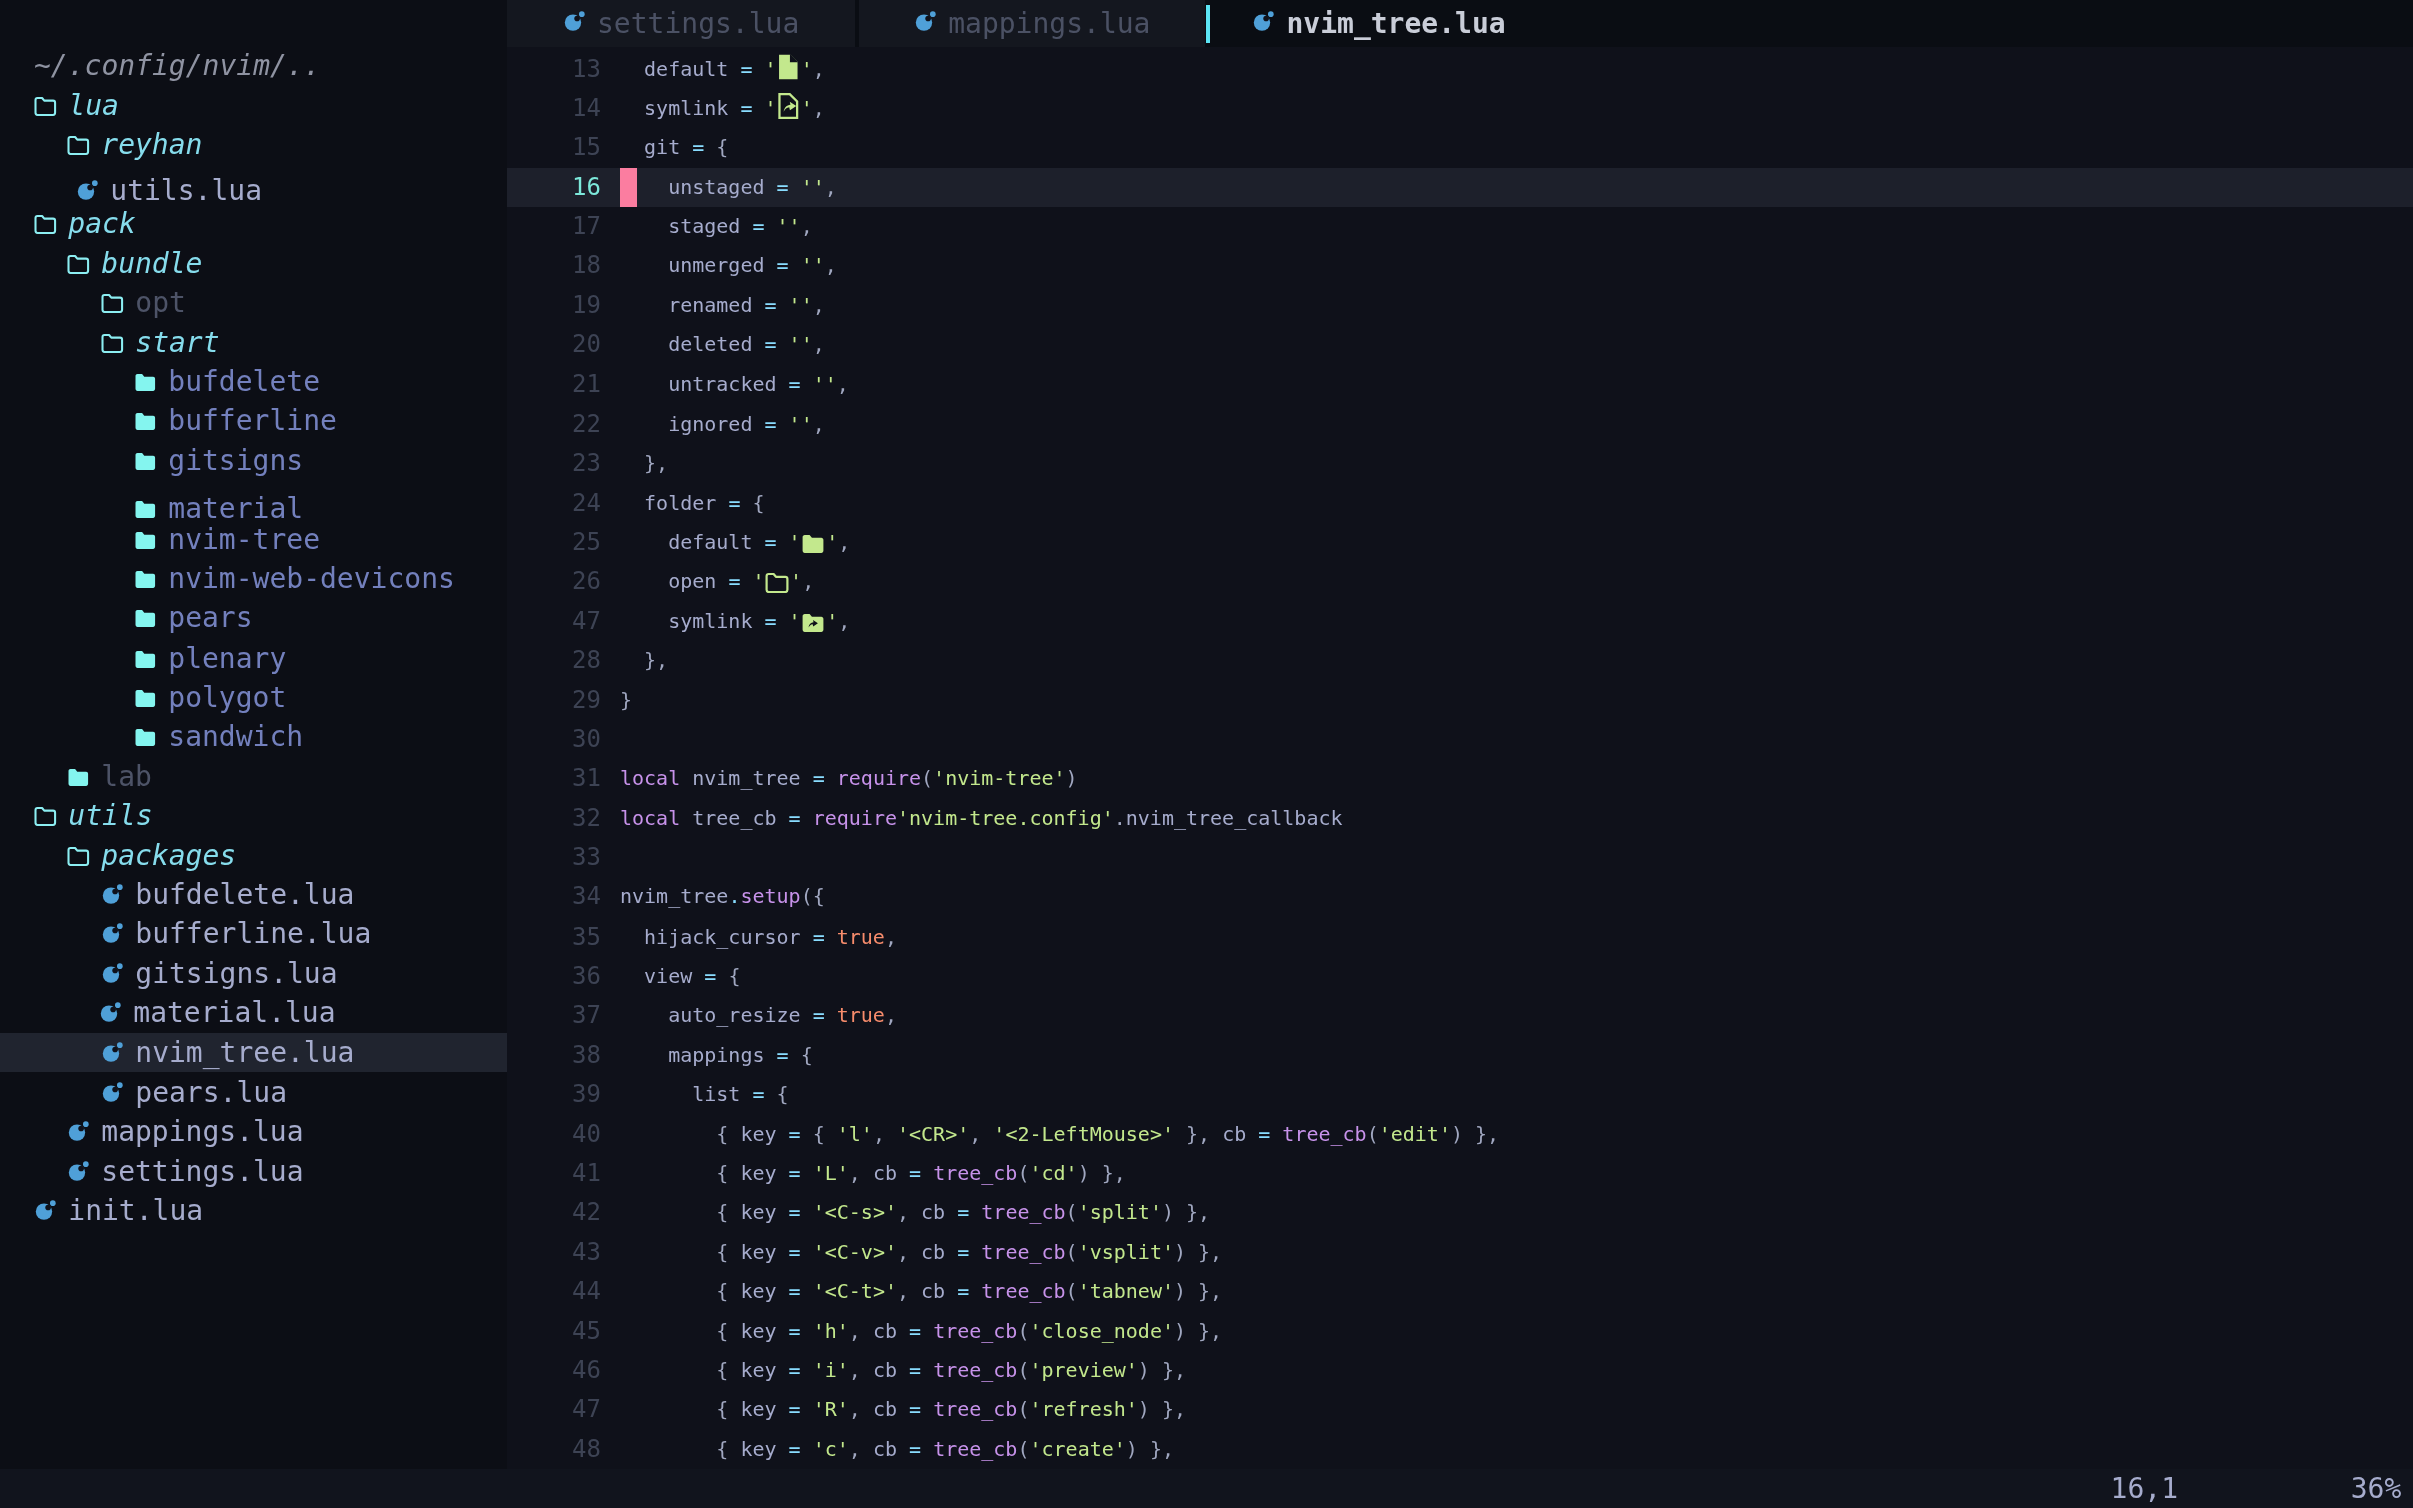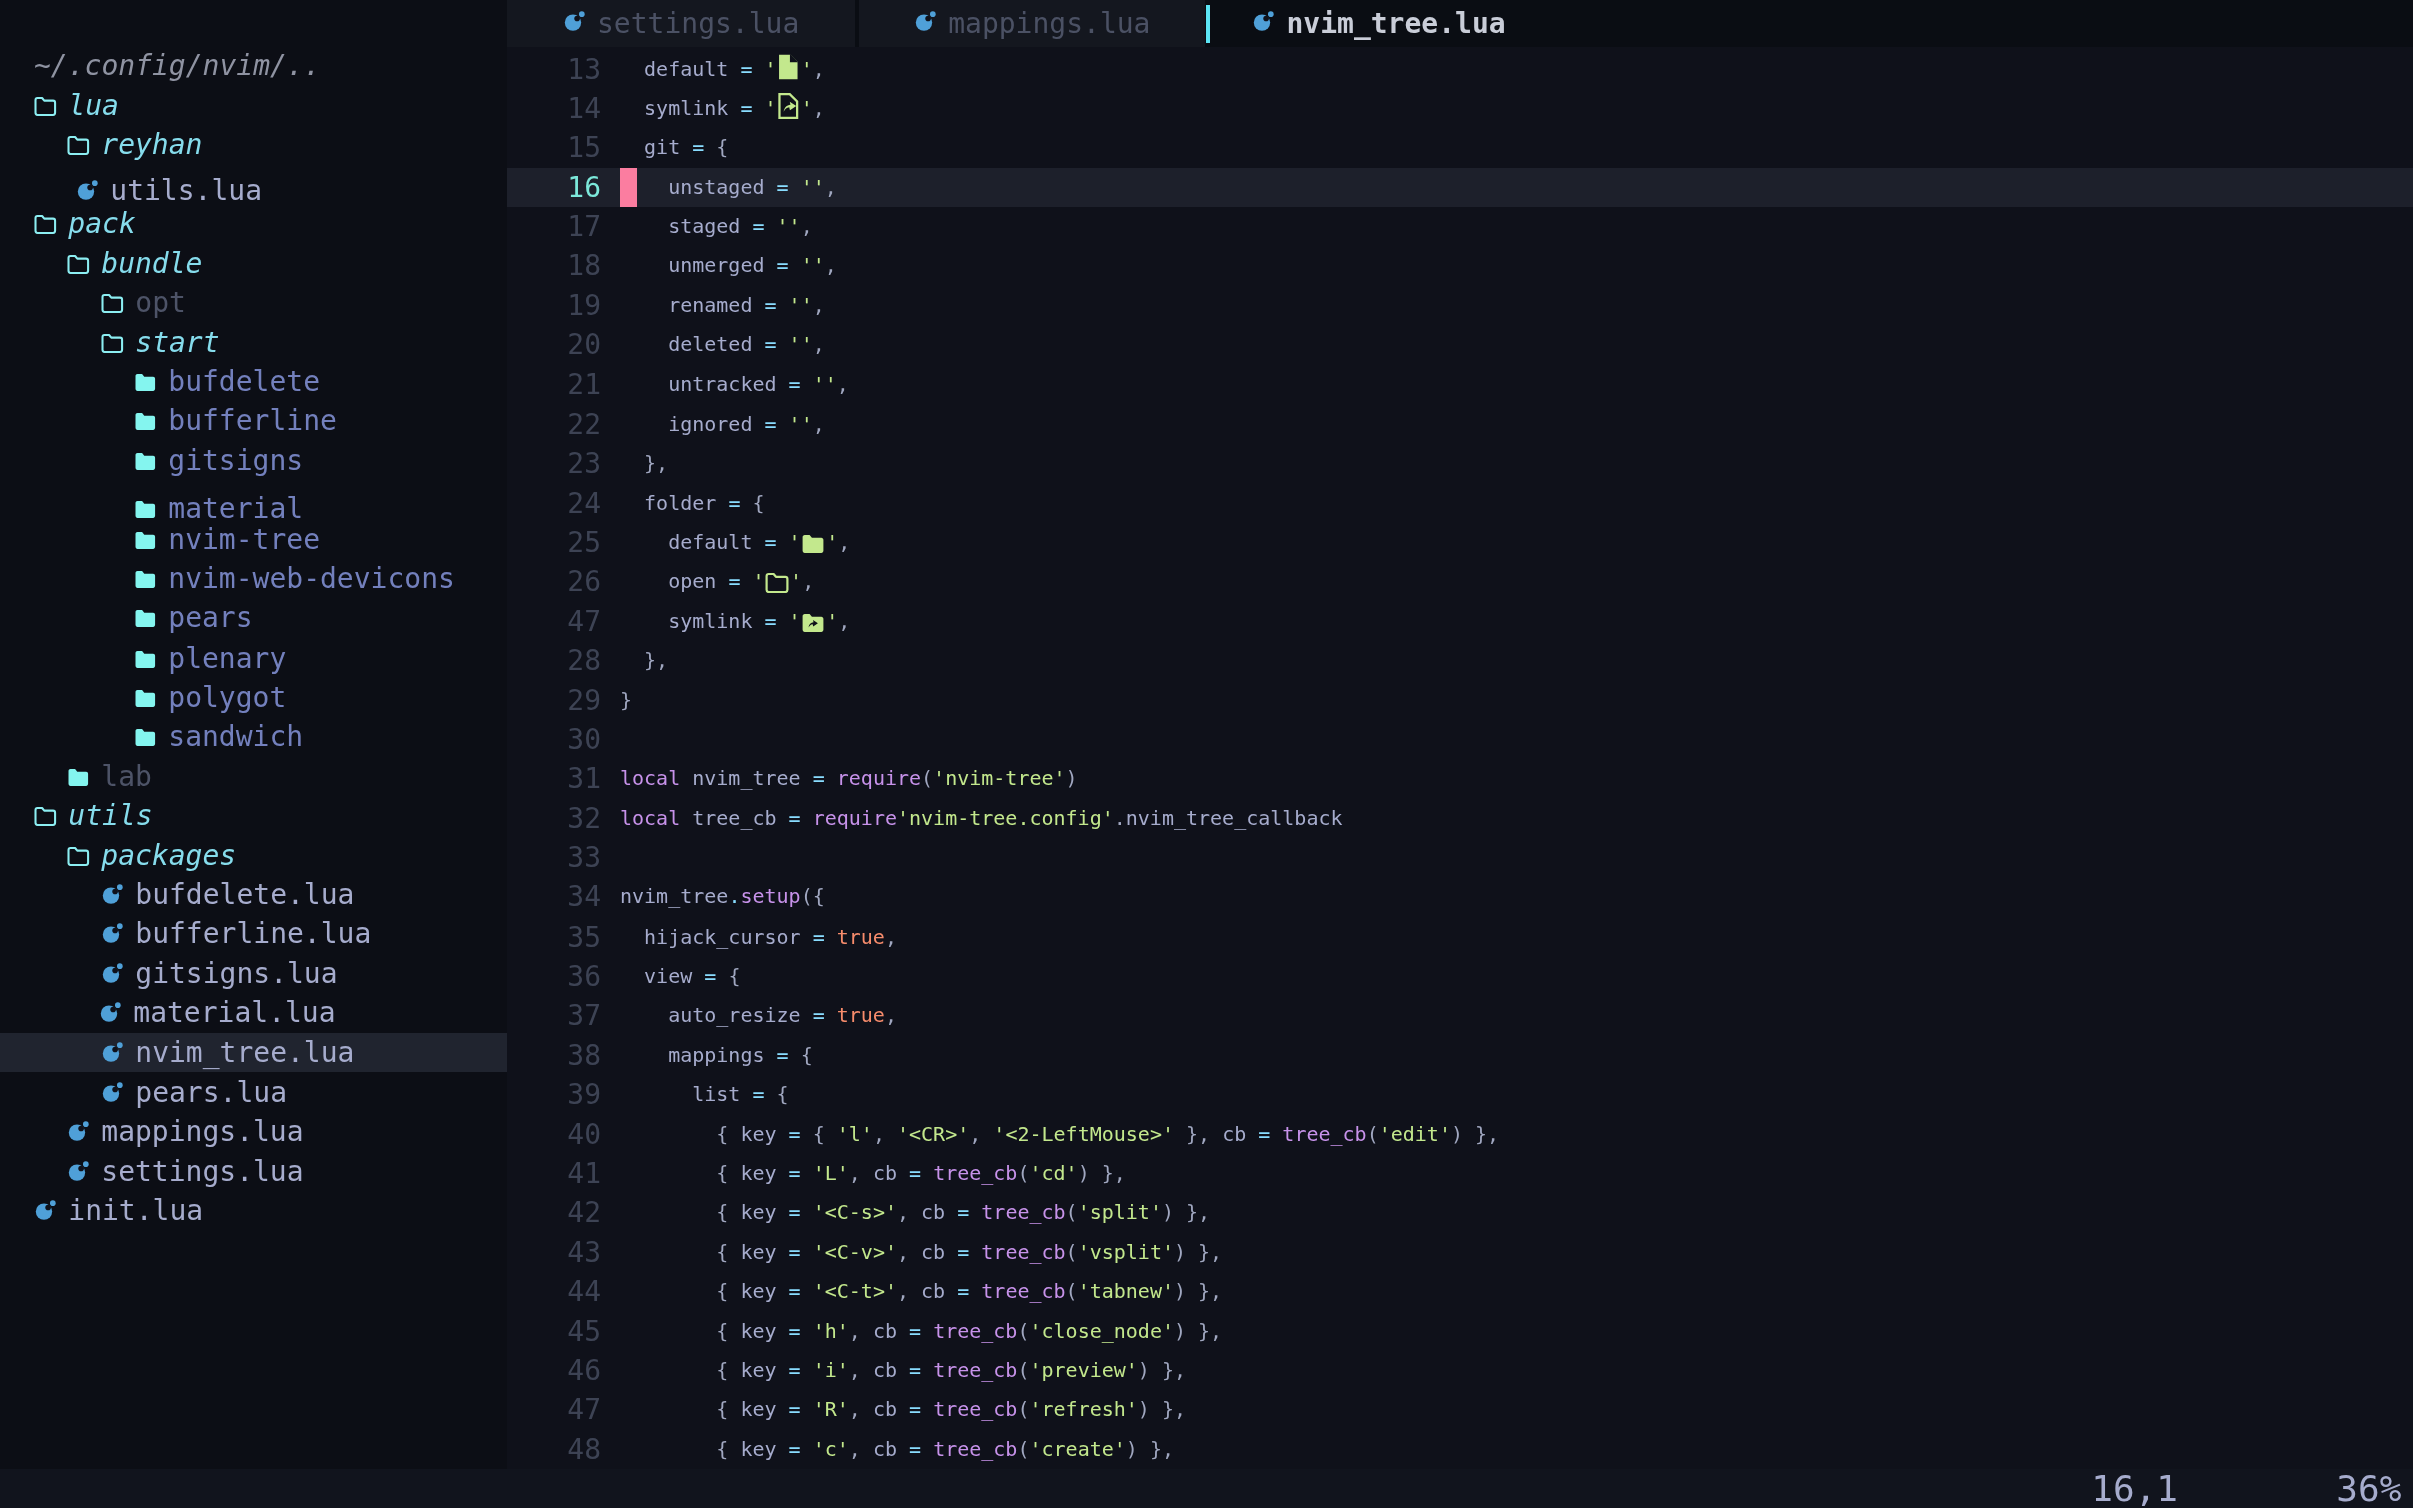--- a/index.html
+++ b/index.html
@@ -39,32 +39,32 @@
   .t-dir{color:var(--tree_dir);font-style:italic}
   .t-pkg{color:var(--tree_pkg)}
   .t-file{color:var(--tree_file)}
   .t-dim{color:var(--tree_dim)}
 
   
   #editor{position:absolute;left:507px;top:47px;width:1906px;height:1422px;background:var(--bg)}
   .crow{position:absolute;left:0;width:1906px;height:39px}
   .crow.current{background:var(--cursorline_bg)}
   .gutter{position:absolute;left:0;top:0;width:94px;height:39px;line-height:39px;
-    text-align:right;font-size:28px;color:var(--line_nr)}
+    text-align:right;font-size:24px;color:var(--line_nr)}
   .crow.current .gutter{color:var(--line_nr_active)}
   .cursorblk{position:absolute;left:113px;top:0;width:17px;height:39px;background:var(--cursor_pink)}
   .codetext{position:absolute;left:113px;top:0;height:39px;line-height:39px;font-size:20px;
     white-space:pre;color:var(--ident)}
   .tk-i{color:var(--ident)}.tk-o{color:var(--op)}.tk-s{color:var(--str)}
   .tk-k{color:var(--kw)}.tk-b{color:var(--bool)}.tk-p{color:var(--punct)}
   .codetext svg{vertical-align:-5px;margin:0 0.8px}
 
   
   #statusline{position:absolute;left:0;top:1469px;width:2413px;height:39px;background:var(--statusline_bg)}
-  #statusline span{position:absolute;top:0;height:39px;line-height:39px;font-size:36px;color:var(--status_fg)}
+  #statusline span{position:absolute;top:0;height:39px;line-height:39px;font-size:28px;color:var(--status_fg)}
   #ruler{right:235px}
   #scrollpct{right:11.7px}
 </style>
 </head>
 <body>
 
 <div id="app">
   <div id="tabline">
       <div class="lead"></div>
       <div class="tab t0">

